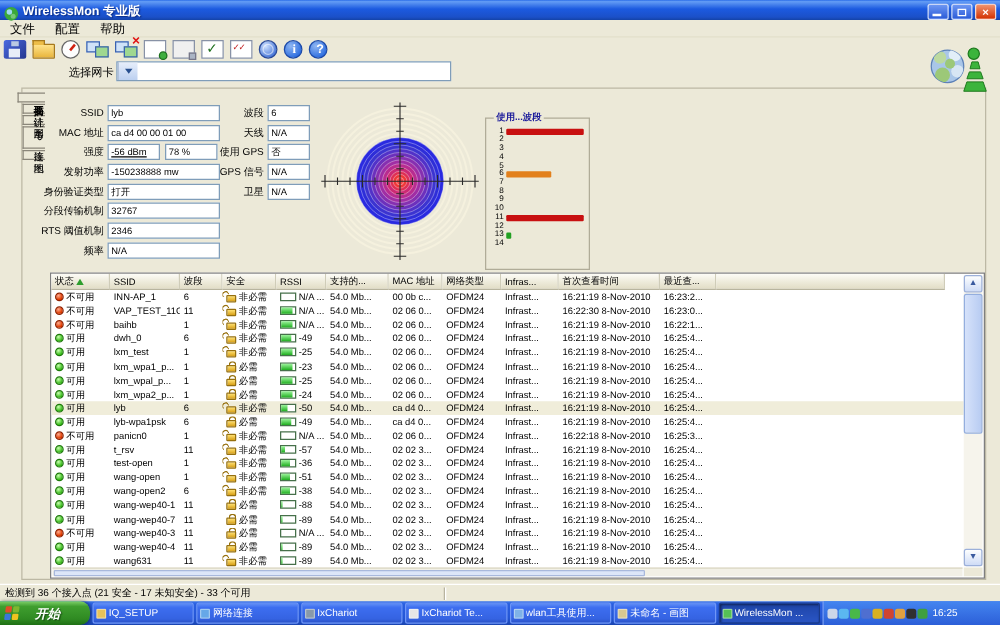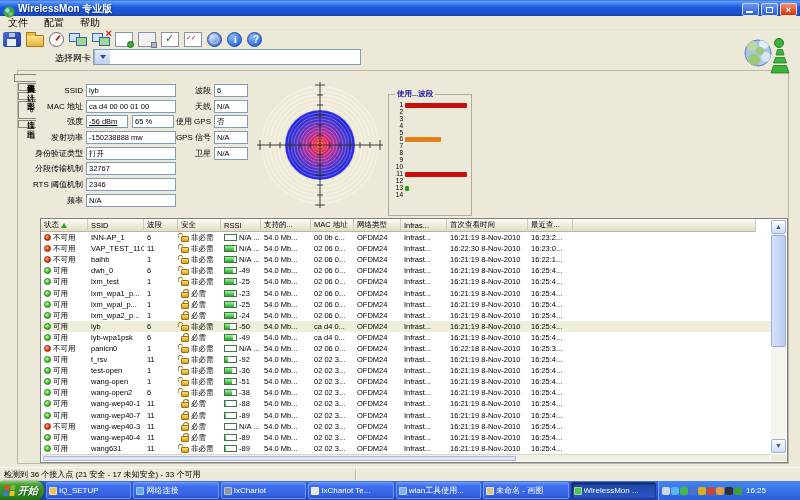--- a/index.html
+++ b/index.html
@@ -126,21 +126,21 @@
 .scorner{position:absolute;right:1px;bottom:1px;width:15px;height:7px;background:#ece9d8}
 
 
 .statusbar{position:absolute;top:467px;left:0;width:800px;height:14px;background:#ece9d8;border-top:1px solid #fff;font-size:8px;line-height:13px}
 .sb-text{position:absolute;left:4px;white-space:nowrap}
 .sb-div{position:absolute;left:355px;top:2px;bottom:1px;width:2px;border-left:1px solid #b8b4a0;border-right:1px solid #fff}
 
 
 .taskbar{position:absolute;top:481px;left:0;width:800px;height:19px;display:flex;align-items:stretch;
 background:linear-gradient(180deg,#3f78e8 0%,#2a5fe0 12%,#2456d6 70%,#1a44b0 100%)}
-.startbtn{flex:none;width:44px;background:linear-gradient(180deg,#7fd06a 0%,#3f9e2f 22%,#2f8a22 75%,#1e6f14 100%);border-radius:0 8px 8px 0;display:flex;align-items:center;gap:3px;padding-left:4px;color:#fff;font-size:10px;font-weight:bold;font-style:italic;text-shadow:1px 1px 1px rgba(0,0,0,.45);box-shadow:1px 0 3px rgba(0,0,0,.5)}
+.startbtn{flex:none;width:72px;background:linear-gradient(180deg,#7fd06a 0%,#3f9e2f 22%,#2f8a22 75%,#1e6f14 100%);border-radius:0 8px 8px 0;display:flex;align-items:center;gap:13px;padding-left:4px;color:#fff;font-size:10px;font-weight:bold;font-style:italic;text-shadow:1px 1px 1px rgba(0,0,0,.45);box-shadow:1px 0 3px rgba(0,0,0,.5)}
 .winflag{width:11px;height:11px;display:grid;grid-template-columns:5px 5px;grid-template-rows:5px 5px;gap:1px;transform:skewX(-8deg)}
 .winflag b{border-radius:1px}
 .winflag b:nth-child(1){background:#e24c28}
 .winflag b:nth-child(2){background:#7db72f}
 .winflag b:nth-child(3){background:#3b77d8}
 .winflag b:nth-child(4){background:#efc31f}
 .tasks{flex:1;display:flex;gap:2px;padding:1px 2px;min-width:0}
 .taskbtn{flex:1;min-width:0;max-width:88px;background:linear-gradient(180deg,#5f8df5 0%,#3d6ef0 20%,#3563e2 80%,#2b53c8 100%);border:1px solid #6f96f8;border-radius:2px;display:flex;align-items:center;gap:2px;padding:0 2px;color:#fff;font-size:8px;white-space:nowrap;overflow:hidden}
 .taskbtn.active{background:linear-gradient(180deg,#1e45a8,#2a55c4);border-color:#1a3a88;box-shadow:inset 1px 1px 2px rgba(0,0,0,.5)}
 .task-ico{width:8px;height:8px;flex:none;border-radius:1px;border:1px solid rgba(255,255,255,.4)}
@@ -256,21 +256,21 @@
 
         <div class="frow">
           <span class="flabel">MAC 地址</span>
           <span class="fbox">ca d4 00 00 01 00</span>
 
         </div>
 
         <div class="frow">
           <span class="flabel">强度</span>
           <span class="fbox" style="width: 42px; text-decoration: underline;">-56 dBm</span>
-          <span class="fbox fv2">65 %</span>
+          <span class="fbox fv2">78 %</span>
         </div>
 
         <div class="frow">
           <span class="flabel">发射功率</span>
           <span class="fbox">-150238888 mw</span>
 
         </div>
 
         <div class="frow">
           <span class="flabel">身份验证类型</span>
@@ -770,21 +770,21 @@
             <span class="tc">t_rsv</span>
             <span class="tc">11</span>
             <span class="tc">
               <span class="lk lk-open"></span>
               <span>非必需</span>
             </span>
             <span class="tc">
               <span class="bt">
                 <i style="width: 25%;"></i>
               </span>
-              <span>-92</span>
+              <span>-57</span>
             </span>
             <span class="tc">54.0 Mb...</span>
             <span class="tc">02 02 3...</span>
             <span class="tc">OFDM24</span>
             <span class="tc">Infrast...</span>
             <span class="tc">16:21:19 8-Nov-2010</span>
             <span class="tc">16:25:4...</span>
             <span class="tc tc-fill"></span>
           </div>
 

